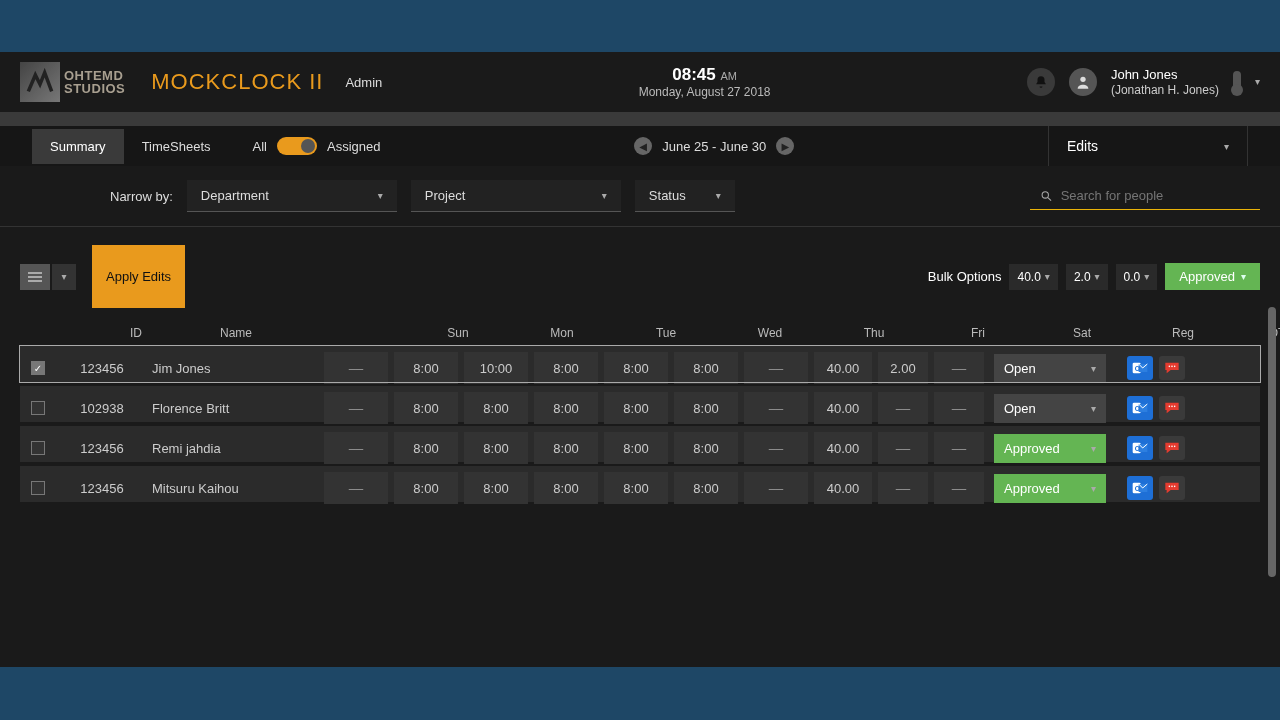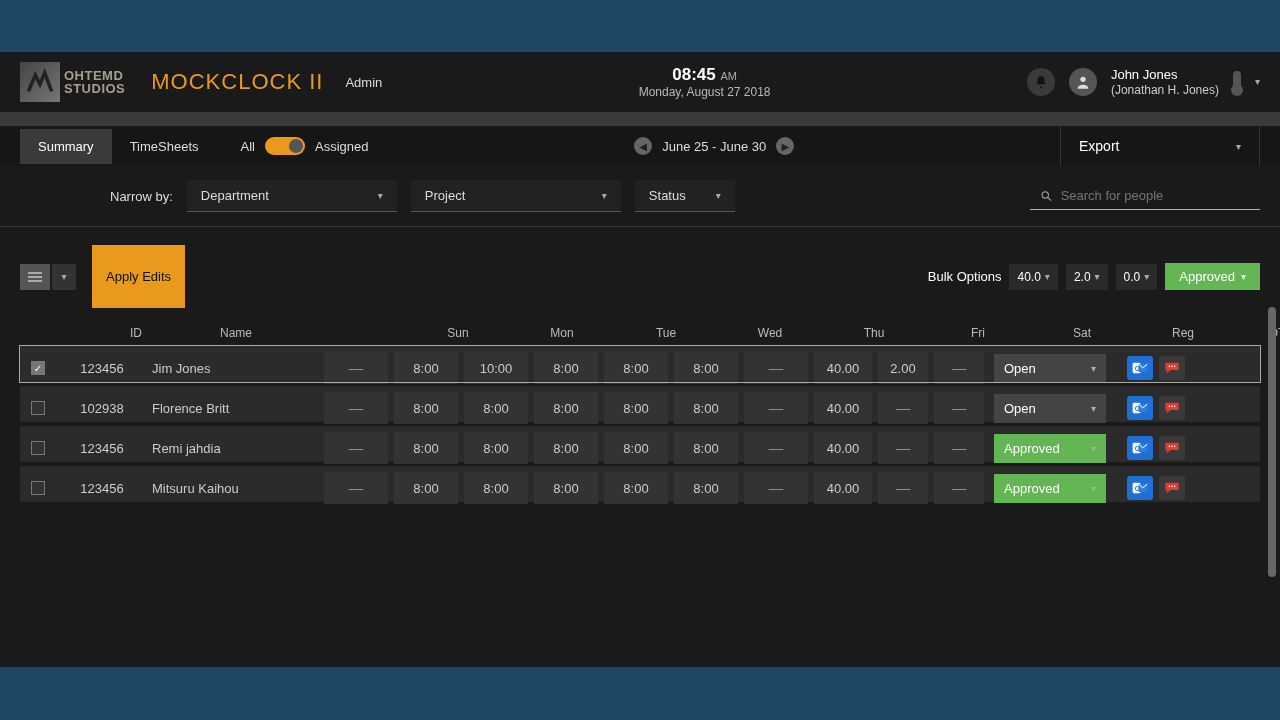--- a/index.html
+++ b/index.html
@@ -17,21 +17,21 @@
 .time-suffix { color:#aaa; font-size:11px; font-weight:400; }
 .date-line { color:#bbb; font-size:12px; }
 .right-user { display:flex; align-items:center; gap:14px; }
 .circle-icon { width:28px; height:28px; border-radius:50%; background:#3a3a3a; display:flex; align-items:center; justify-content:center; color:#fff; }
 .user-meta { color:#ccc; font-size:12px; line-height:1.2; }
 .user-meta .u-name{ color:#fff; font-size:13px; }
 .thermo { width:8px; height:22px; border-radius:4px; background:#555; position:relative; }
 .thermo::after{content:"";position:absolute;bottom:-3px;left:-2px;width:12px;height:12px;border-radius:50%;background:#555;}
 .chev-down { color:#aaa; font-size:10px; }
 .subbar { height:14px; background:#3a3a3a; }
-.tab-row { background:#161616; display:flex; align-items:center; height:40px; padding:0 20px; gap:24px; }
+.tab-row { background:#161616; display:flex; align-items:center; height:40px; padding:0 32px; gap:24px; }
 .tabs { display:flex; }
 .tab { padding:10px 18px; color:#ddd; font-size:13px; cursor:pointer; }
 .tab.active { background:#3a3a3a; color:#fff; }
 .toggle-block { display:flex; align-items:center; gap:10px; font-size:13px; color:#ddd; }
 .toggle { width:40px; height:18px; background:#e99a1d; border-radius:9px; position:relative; }
 .toggle::after { content:""; position:absolute; right:2px; top:2px; width:14px; height:14px; border-radius:50%; background:#555; }
 .date-nav { flex:1; display:flex; align-items:center; justify-content:center; gap:10px; color:#ddd; font-size:13px; }
 .circle-btn { width:18px; height:18px; border-radius:50%; background:#666; color:#222; display:flex; align-items:center; justify-content:center; font-size:10px; cursor:pointer; }
 .export-box { border-left:1px solid #333; border-right:1px solid #333; width:200px; display:flex; align-items:center; justify-content:space-between; padding:0 18px; height:40px; color:#fff; font-size:14px; cursor:pointer; }
 .filter-row { background:#1a1a1a; display:flex; align-items:center; padding:14px 20px 14px 110px; gap:14px; border-bottom:1px solid #333; }
@@ -131,21 +131,21 @@
       <span>All</span>
       <div class="toggle"></div>
       <span>Assigned</span>
     </div>
     <div class="date-nav">
       <div class="circle-btn">◀</div>
       <span>June 25 - June 30</span>
       <div class="circle-btn">▶</div>
     </div>
     <div class="export-box">
-      <span>Export</span>
+      <span>Edits</span>
       <span class="chev-down">▾</span>
     </div>
   </div>
 
   <div class="filter-row">
     <span class="narrow-label">Narrow by:</span>
     <div class="select-box sel-dep">
       <span>Department</span>
         <span class="chev-down">▾</span>
     </div>

